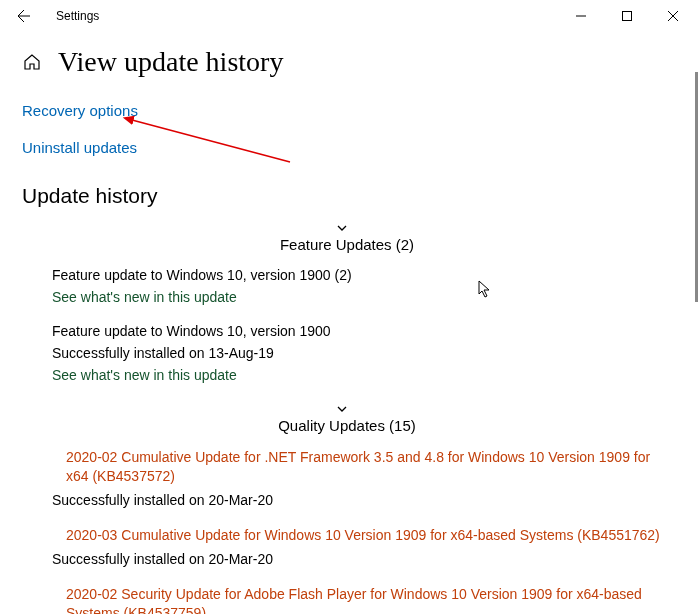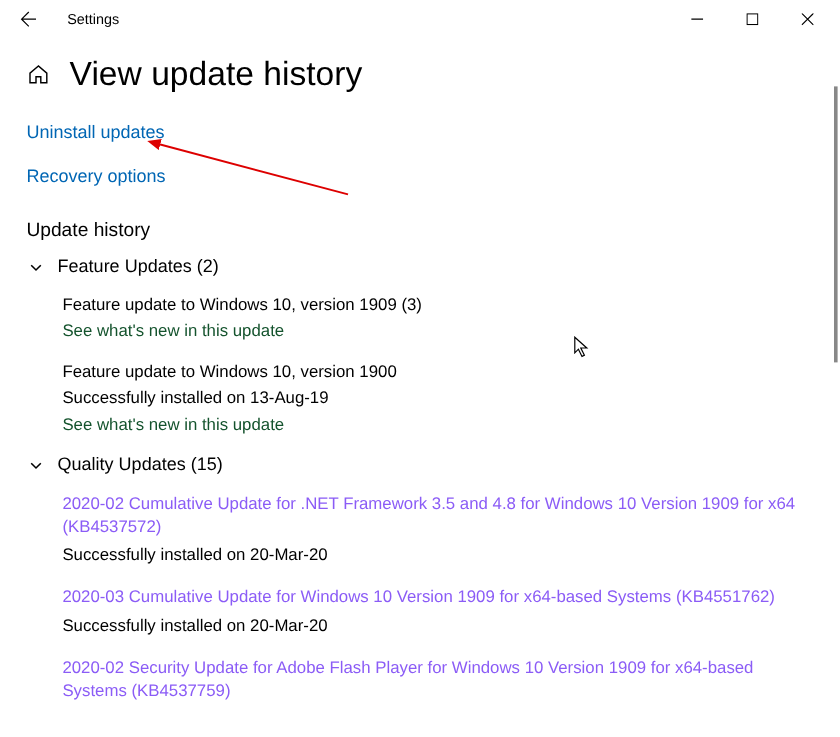--- a/index.html
+++ b/index.html
@@ -39,71 +39,74 @@
       padding: 14px 28px 0 22px;
       height: calc(614px - 32px);
       overflow-y: auto;
       position: relative;
     }
     .content::-webkit-scrollbar { width: 4px; }
     .content::-webkit-scrollbar-thumb { background: #999; }
     .header-row {
       display: flex; align-items: center;
       margin-bottom: 24px;
+      font-family: Liberation Serif, serif;
     }
     .home-icon {
       width: 20px; height: 20px;
       margin-right: 16px;
       display: flex; align-items: center; justify-content: center;
     }
     .page-title {
       font-size: 28px;
       font-weight: 400;
     }
     .link {
       color: #0066b4;
       cursor: pointer;
       display: inline-block;
       margin-bottom: 20px;
       font-size: 15px;
     }
     .section-title {
-      font-size: 16px;
+      font-size: 21px;
       font-weight: 400;
       margin-top: 8px;
       margin-bottom: 12px;
     }
     .group-header {
       display: flex; align-items: center;
       font-size: 15px;
       margin-bottom: 14px;
       margin-top: 6px;
       cursor: default;
+      flex-direction: column;
     }
     .chevron {
       width: 16px; height: 16px;
       margin-right: 10px;
       display: flex; align-items: center; justify-content: center;
     }
     .update-item {
       margin-left: 30px;
       margin-bottom: 18px;
     }
     .update-title { margin-bottom: 6px; }
     .update-status { margin-bottom: 6px; }
     .update-link {
       color: #14532d;
       cursor: pointer;
       display: inline-block;
     }
     .quality-title {
-      color: #8b5cf6;
+      color: #c2410c;
       cursor: pointer;
       margin-bottom: 6px;
       line-height: 1.35;
+      margin-left: 14px;
     }
     .arrow-annotation {
       position: absolute;
       pointer-events: none;
       z-index: 10;
     }
     .cursor-annotation {
       position: absolute;
       pointer-events: none;
       z-index: 10;
@@ -150,36 +153,36 @@
 
   <div class="header-row">
     <span class="home-icon">
       <svg width="18" height="18" viewBox="0 0 18 18">
           <path d="M9 2 L2 8 L2 16 L7 16 L7 11 L11 11 L11 16 L16 16 L16 8 Z" stroke="#000" stroke-width="1.2" fill="none"></path>
         </svg>
     </span>
     <h1 class="page-title">View update history</h1>
   </div>
 
+  <div><span class="link">Recovery options</span></div>
   <div><span class="link">Uninstall updates</span></div>
-  <div><span class="link">Recovery options</span></div>
 
   <h2 class="section-title">Update history</h2>
 
   <div class="group-header">
     <span class="chevron">
       <svg width="12" height="12" viewBox="0 0 12 12">
           <path d="M2 4 L6 8 L10 4" stroke="#000" stroke-width="1.3" fill="none"></path>
         </svg>
     </span>
     <span>Feature Updates (2)</span>
   </div>
 
   <div class="update-item">
-    <div class="update-title">Feature update to Windows 10, version 1909 (3)</div>
+    <div class="update-title">Feature update to Windows 10, version 1900 (2)</div>
     <span class="update-link">See what's new in this update</span>
   </div>
 
   <div class="update-item">
     <div class="update-title">Feature update to Windows 10, version 1900</div>
     <div class="update-status">Successfully installed on 13-Aug-19</div>
     <span class="update-link">See what's new in this update</span>
   </div>
 
   <div class="group-header">

